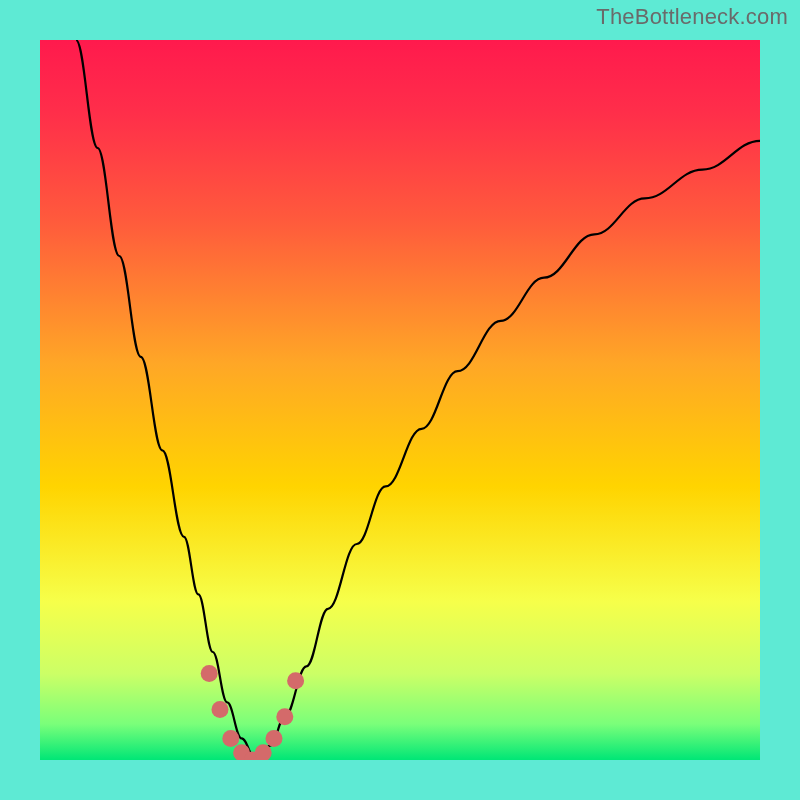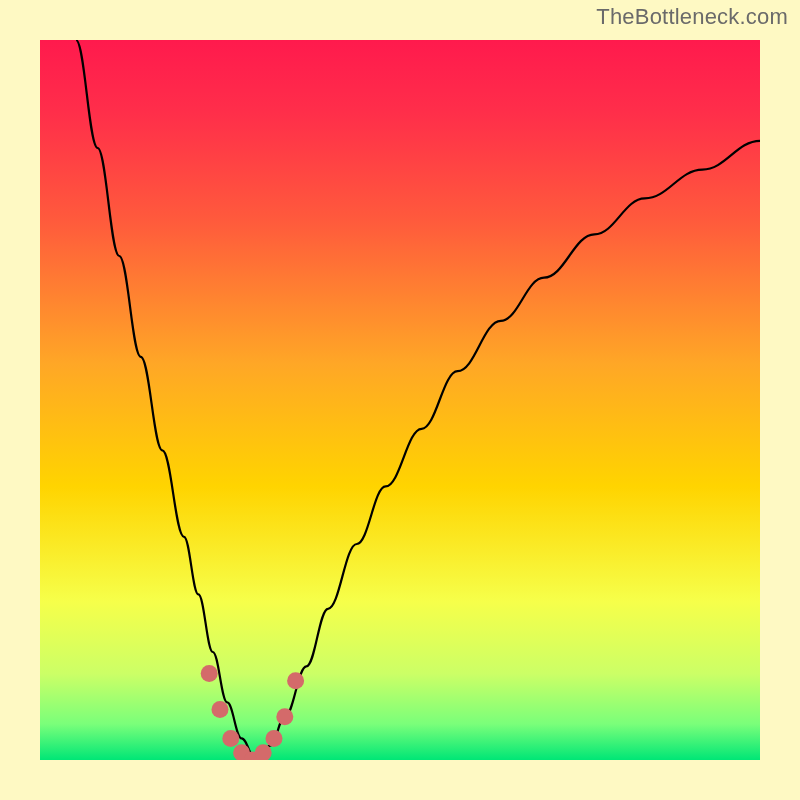--- a/index.html
+++ b/index.html
@@ -10,21 +10,21 @@
     background: #000;
     overflow: hidden;
     font-family: Arial, Helvetica, sans-serif;
   }
   .frame {
     position: absolute;
     left: 0;
     top: 0;
     width: 800px;
     height: 800px;
-    background: #fef9c3;
+    background: #5eead4;
   }
   .plot-area {
     position: absolute;
     left: 40px;
     top: 40px;
     width: 720px;
     height: 720px;
     overflow: hidden;
   }
   .gradient {

